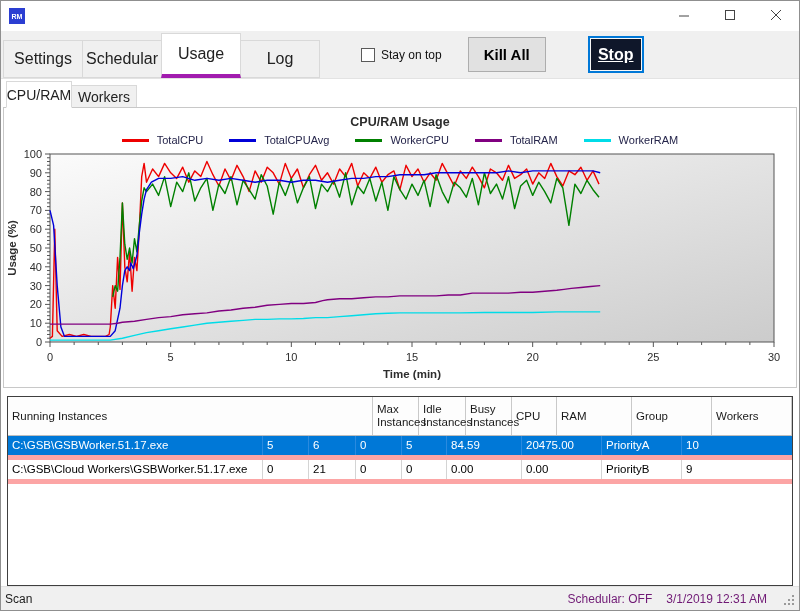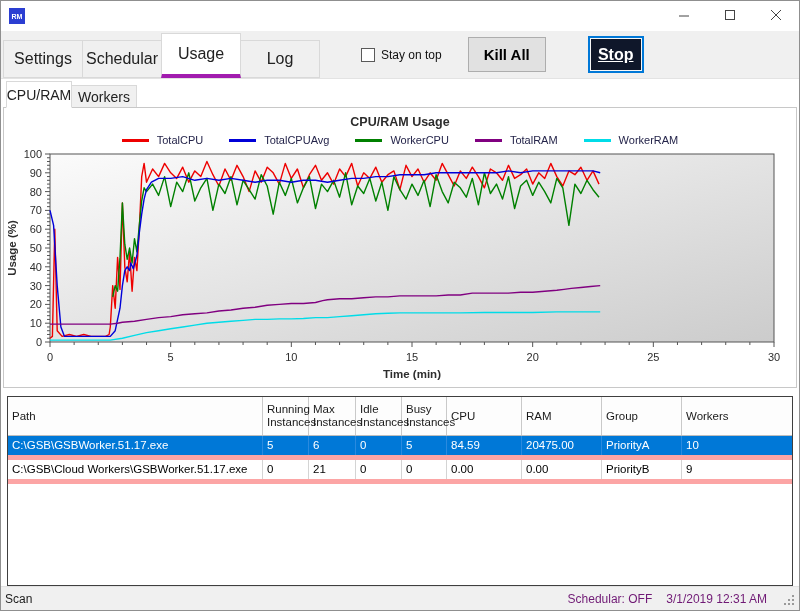--- a/index.html
+++ b/index.html
@@ -251,21 +251,20 @@
           <polyline points="46.0,61.4 49.6,76.4 53.2,136.6 56.9,178.0 60.5,187.4 70.1,187.4 82.2,187.4 94.3,187.4 106.3,187.4 111.2,181.7 116.0,159.2 118.4,136.6 120.8,121.6 123.2,117.8 125.6,121.6 126.8,114.0 129.3,119.7 132.9,106.5 135.3,84.0 137.7,65.2 140.1,50.1 142.5,40.7 147.4,33.2 154.6,29.4 166.7,29.4 178.7,27.6 190.8,31.3 202.9,29.4 214.9,31.3 227.0,29.4 239.1,31.3 251.1,33.2 263.2,31.3 275.3,31.3 287.3,33.2 299.4,31.3 311.5,31.3 323.5,33.2 335.6,31.3 347.7,29.4 359.7,29.4 371.8,27.6 383.9,27.6 395.9,25.7 408.0,25.7 420.1,25.7 432.1,23.8 444.2,23.8 456.3,23.8 468.3,23.8 480.4,23.8 492.5,23.8 504.5,21.9 516.6,23.8 528.7,21.9 540.7,21.9 552.8,21.9 564.9,21.9 576.9,21.9 589.0,21.9 596.2,23.8" fill="none" stroke="#0000d8" stroke-width="1.4" stroke-linejoin="round"></polyline>
           <polyline points="46.0,175.1 58.1,175.1 70.1,175.1 82.2,175.1 94.3,175.1 106.3,175.1 113.6,174.2 118.4,173.3 130.5,172.3 142.5,170.4 154.6,168.6 166.7,167.6 178.7,165.7 190.8,164.8 202.9,163.9 214.9,162.0 227.0,161.0 239.1,159.2 251.1,158.2 263.2,156.3 275.3,155.4 287.3,154.5 299.4,154.5 311.5,153.5 318.7,151.6 323.5,150.7 335.6,149.8 347.7,149.8 359.7,148.8 371.8,147.9 383.9,147.9 395.9,146.9 408.0,146.9 420.1,146.9 432.1,146.9 444.2,146.0 456.3,146.0 468.3,144.1 480.4,144.1 492.5,144.1 504.5,144.1 516.6,143.2 528.7,143.2 540.7,142.2 552.8,141.3 560.0,140.4 567.3,139.4 576.9,138.5 586.6,137.5 596.2,136.6" fill="none" stroke="#800080" stroke-width="1.4" stroke-linejoin="round"></polyline>
           <polyline points="46.0,191.1 58.1,191.1 70.1,191.1 82.2,191.1 94.3,191.1 106.3,191.1 118.4,189.2 130.5,186.4 142.5,183.6 154.6,181.7 166.7,179.8 178.7,178.0 190.8,176.1 202.9,174.2 214.9,173.3 227.0,172.3 239.1,171.4 251.1,170.4 263.2,170.4 275.3,169.9 287.3,169.9 299.4,169.5 311.5,168.6 323.5,168.6 335.6,167.6 347.7,166.7 359.7,165.7 371.8,164.8 383.9,164.2 395.9,163.9 408.0,163.9 432.1,163.9 456.3,163.9 480.4,163.5 504.5,163.5 528.7,163.5 552.8,162.9 576.9,162.9 596.2,162.9" fill="none" stroke="#00dce8" stroke-width="1.4" stroke-linejoin="round"></polyline>
           <text x="408" y="229" text-anchor="middle" class="axis-title">Time (min)</text>
           <text x="12" y="99" text-anchor="middle" class="axis-title" transform="rotate(-90 12 99)">Usage (%)</text>
         </svg>
     </div>
 
     <div class="table-panel">
       <div class="tbl-header">
-          <div class="th">Path</div>
           <div class="th">Running Instances</div>
           <div class="th">Max Instances</div>
           <div class="th">Idle Instances</div>
           <div class="th">Busy Instances</div>
           <div class="th">CPU</div>
           <div class="th">RAM</div>
           <div class="th">Group</div>
           <div class="th">Workers</div>
         </div>
       <div class="tbl-body">

